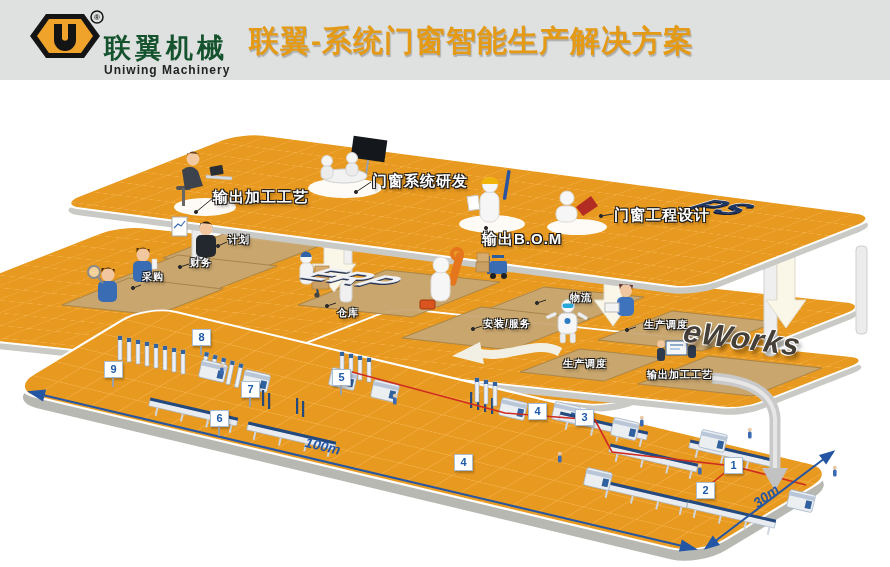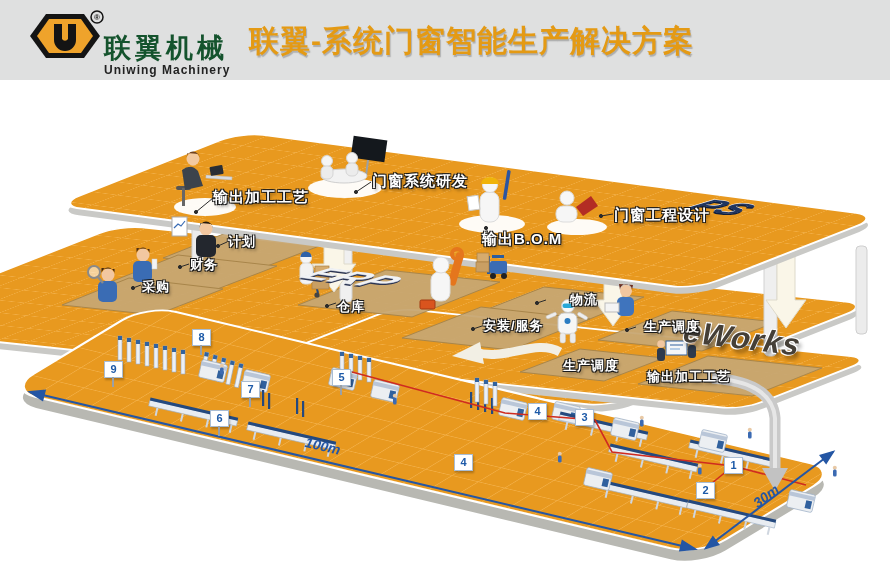--- a/index.html
+++ b/index.html
@@ -8,21 +8,21 @@
   
   #hdr{position:absolute;left:0;top:0;width:890px;height:80px;background:#dfe0e0;}
   #brand{position:absolute;left:104px;top:13px;}
   #brand .cn{font-size:27px;font-weight:900;color:#14532d;letter-spacing:4px;line-height:30px;margin-top:20px;}
   #brand .en{font-size:12px;font-weight:bold;color:#222;letter-spacing:1px;line-height:14px;text-align:right;}
   #title{position:absolute;left:249px;top:21px;font-size:30px;font-weight:900;color:#e49a14;
          letter-spacing:1px;text-shadow:1px 2px 1px rgba(110,110,110,.45);white-space:nowrap;text-align:right;}
   
   .lbl{position:absolute;color:#fff;font-weight:bold;font-size:15px;white-space:nowrap;letter-spacing:1px;
        text-shadow:-1px -1px 0 #1a1a1a,1px -1px 0 #1a1a1a,-1px 1px 0 #1a1a1a,1px 1px 0 #1a1a1a,2px 3px 3px rgba(0,0,0,.35);}
-  .sm{font-size:13px;}
+  .sm{font-size:10px;}
   
   .flat{position:absolute;font-weight:900;font-style:italic;transform-origin:0 0;white-space:nowrap;}
   #ps{left:716px;top:196px;font-size:38px;color:#20355f;
       transform:matrix(0.99,0.13,-0.93,0.366,0,0);
       text-shadow:-1px -1px 0 #fff,2px 3px 0 #0d1d3d;}
   #erp{left:332px;top:264px;font-size:40px;color:#f0f2f5;
       transform:matrix(0.99,0.13,-0.93,0.366,0,0);
       text-shadow:1px 1px 0 #9aa2b5,3px 4px 0 #2a3350;}
   #eworks{left:688px;top:314px;font-size:31px;color:#453f37;letter-spacing:1px;
       transform:rotate(7deg) skewX(-6deg);
@@ -359,22 +359,22 @@
   <div id="ps" class="flat">PS</div>
   <div id="erp" class="flat">ERP</div>
   <div id="eworks" class="flat">eWorks</div>
 
   <div class="lbl" style="left:213px;top:188px">输出加工工艺</div>
   <div class="lbl" style="left:372px;top:172px">门窗系统研发</div>
   <div class="lbl" style="left:482px;top:230px">输出B.O.M</div>
   <div class="lbl" style="left:614px;top:206px">门窗工程设计</div>
   <div class="lbl sm" style="left:228px;top:233px">计划</div>
   <div class="lbl sm" style="left:190px;top:256px">财务</div>
-  <div class="lbl sm" style="left:142px;top:278px">采购</div>
-  <div class="lbl sm" style="left:337px;top:298px">仓库</div>
+  <div class="lbl sm" style="left:142px;top:270px">采购</div>
+  <div class="lbl sm" style="left:337px;top:306px">仓库</div>
   <div class="lbl sm" style="left:570px;top:291px">物流</div>
   <div class="lbl sm" style="left:483px;top:317px">安装/服务</div>
   <div class="lbl sm" style="left:644px;top:318px">生产调度</div>
   <div class="lbl sm" style="left:563px;top:357px">生产调度</div>
   <div class="lbl sm" style="left:647px;top:368px">输出加工工艺</div>
 
   <div class="mk" style="left:724px;top:457px">1</div>
   <div class="mk" style="left:696px;top:482px">2</div>
   <div class="mk" style="left:575px;top:409px">3</div>
   <div class="mk" style="left:528px;top:403px">4</div>

